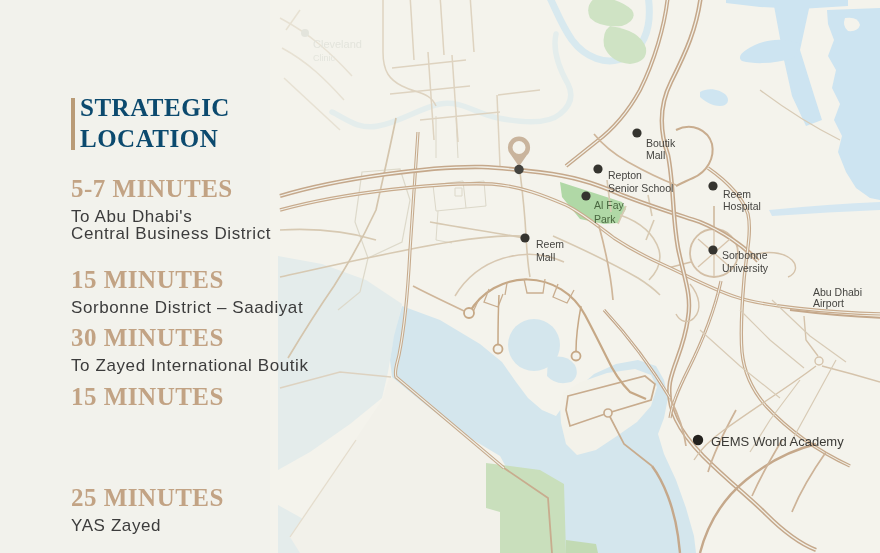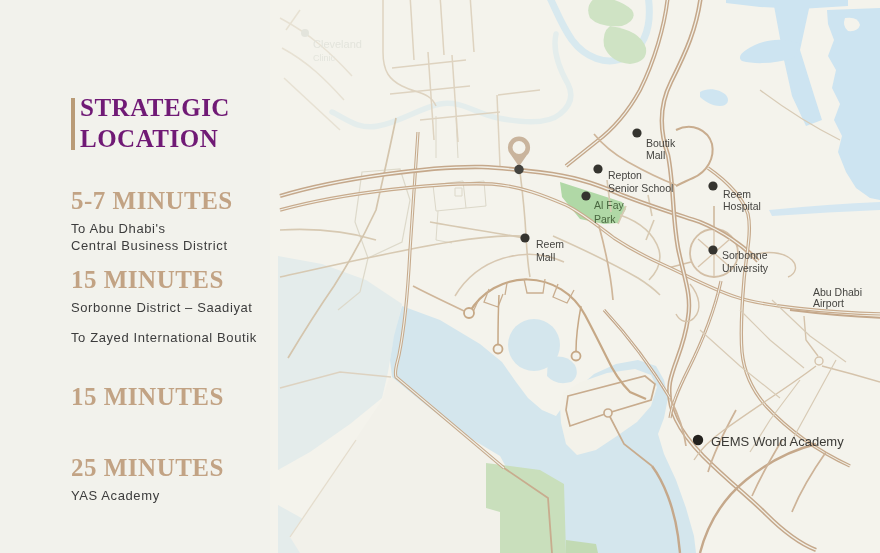--- a/index.html
+++ b/index.html
@@ -1,24 +1,24 @@
 <!DOCTYPE html>
 <html><head>
 <meta charset="utf-8">
 <style>
   html,body{margin:0;padding:0;}
   body{width:880px;height:553px;overflow:hidden;background:#f2f2ec;font-family:"Liberation Sans",sans-serif;}
   .stage{position:relative;width:880px;height:553px;}
   .mapsvg{position:absolute;left:0;top:0;}
   .titlewrap{position:absolute;left:71px;top:92px;}
   .bar{position:absolute;left:0;top:6px;width:4px;height:52px;background:#b99b76;}
-  h1{margin:0 0 0 9px;font-family:"Liberation Serif",serif;font-weight:bold;color:#701a75;font-size:25px;line-height:31px;letter-spacing:0.5px;}
+  h1{margin:0 0 0 9px;font-family:"Liberation Serif",serif;font-weight:bold;color:#0c4a6e;font-size:25px;line-height:31px;letter-spacing:0.5px;}
   .item{position:absolute;left:71px;}
   .min{font-family:"Liberation Serif",serif;font-weight:bold;color:#c2a384;font-size:25px;letter-spacing:0.5px;white-space:nowrap;}
-  .sub{color:#3c3c3c;font-size:13px;line-height:16.5px;margin-top:6px;letter-spacing:0.6px;}
+  .sub{color:#3c3c3c;font-size:17px;line-height:16.5px;margin-top:6px;letter-spacing:0.6px;}
 </style>
 </head>
 <body>
 <div class="stage">
 
 <svg class="mapsvg" width="880" height="553" viewBox="0 0 880 553">
 
   <rect x="0" y="0" width="880" height="553" fill="#f2f2ec"></rect>
 
   <rect x="270" y="0" width="610" height="553" fill="#f4f3ec"></rect>
@@ -296,35 +296,36 @@
     <text x="711" y="446" fill="#3b3a36" font-size="13">GEMS World Academy</text>
   </g>
 </svg>
 
 <div class="titlewrap">
 
   <div class="bar"></div>
   <h1>STRATEGIC<br>LOCATION</h1>
 </div>
 
-<div class="item" style="top:187px;">
+<div class="item" style="top:175px;">
   <div class="min">5-7 MINUTES</div>
   <div class="sub">To Abu Dhabi's<br>Central Business District</div>
 </div>
 
 <div class="item" style="top:266px;">
   <div class="min">15 MINUTES</div>
   <div class="sub">Sorbonne District – Saadiyat</div>
 </div>
 
 <div class="item" style="top:324px;">
+  <div class="min">30 MINUTES</div>
   <div class="sub">To Zayed International Boutik</div>
 </div>
 
 <div class="item" style="top:383px;">
   <div class="min">15 MINUTES</div>
 </div>
 
-<div class="item" style="top:454px;">
+<div class="item" style="top:484px;">
   <div class="min">25 MINUTES</div>
-  <div class="sub">YAS Academy</div>
+  <div class="sub">YAS Zayed</div>
 </div>
 </div>
 
 </body></html>

